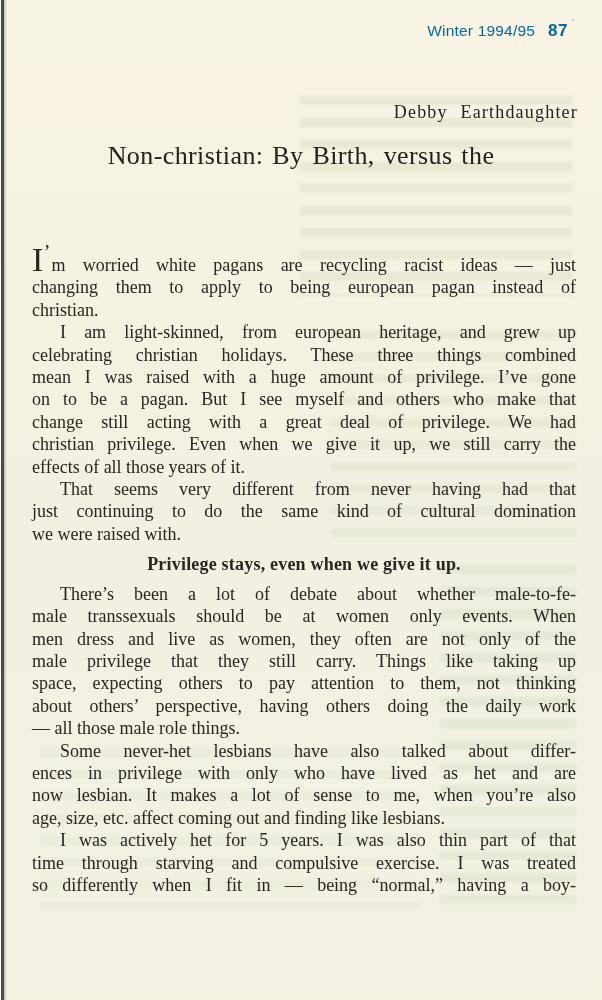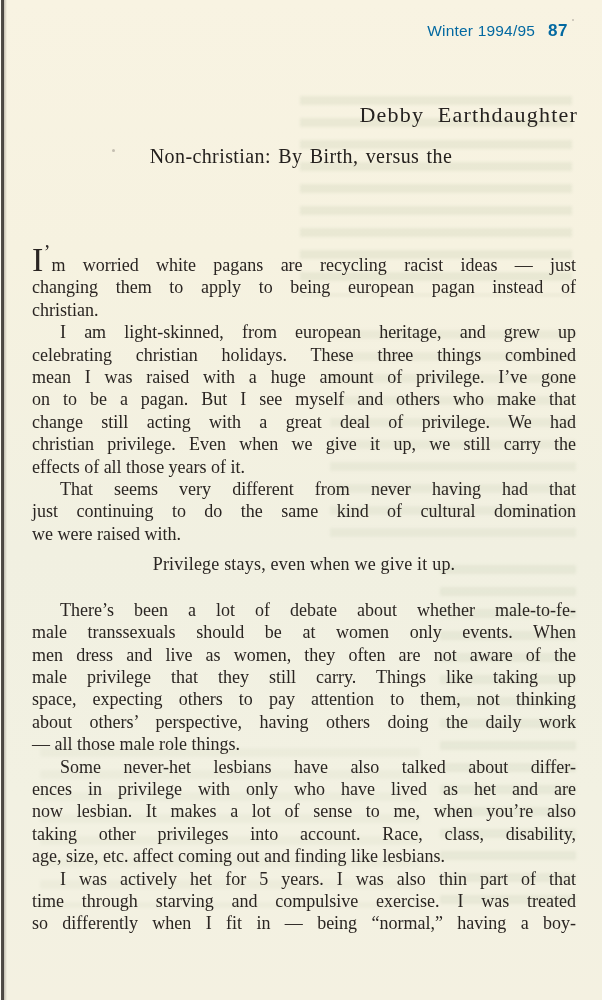--- a/index.html
+++ b/index.html
@@ -17,37 +17,37 @@
     background:repeating-linear-gradient(180deg, rgba(165,180,145,.55) 0 9px, rgba(165,180,145,0) 9px 22px);
   }
   .speck{position:absolute;width:3px;height:3px;border-radius:50%;background:#9a948a;opacity:.55;}
   .page-header{
     position:absolute;top:21px;left:0;right:34px;text-align:right;
     font-family:"Liberation Sans",sans-serif;font-size:15.5px;color:#0369a1;letter-spacing:.2px;
   }
   .page-num{font-weight:bold;font-size:17px;margin-left:13px;letter-spacing:.5px;}
   .byline{
     position:absolute;top:102px;left:0;right:24px;text-align:right;
-    font-size:22px;letter-spacing:1.2px;word-spacing:7px;color:#262220;
+    font-size:18px;letter-spacing:1.2px;word-spacing:7px;color:#262220;
   }
   .title{
     position:absolute;top:140px;left:10px;right:10px;text-align:center;
-    font-size:20px;line-height:32.5px;letter-spacing:.4px;word-spacing:2px;color:#25211e;
+    font-size:26px;line-height:32.5px;letter-spacing:.4px;word-spacing:2px;color:#25211e;
   }
   .article{
     position:absolute;top:241px;left:32px;width:544px;
     font-size:18px;line-height:22.4px;color:#2a2522;
   }
   .para{margin:0;}
   .line{text-align:left;}
   .line.just{text-align:justify;text-align-last:justify;}
   .line.indent{text-indent:28px;}
   .initial{font-size:34px;line-height:0;letter-spacing:.5px;}
   .initial-mark{font-size:20px;vertical-align:12px;margin-right:1px;}
-  .subhead{font-weight:normal;text-align:center;margin:8px 0 23px;letter-spacing:.2px;}
+  .subhead{font-weight:bold;text-align:center;margin:8px 0 7px;letter-spacing:.2px;}
 </style>
 </head>
 <body>
 
 <div class="edge-strip"></div>
 <div class="bleed" style="top:96px;left:300px;width:272px;height:200px;"></div>
 <div class="bleed" style="top:330px;left:330px;width:246px;height:210px;opacity:.22;"></div>
 <div class="bleed" style="top:565px;left:440px;width:136px;height:340px;opacity:.26;"></div>
 <div class="bleed" style="top:748px;left:40px;width:380px;height:160px;opacity:.14;"></div>
 <div class="speck" style="top:149px;left:112px;"></div>
@@ -80,31 +80,30 @@
     </div>
     <div class="para">
       <div class="line just indent">That seems very different from never having had that</div>
       <div class="line just">just continuing to do the same kind of cultural domination</div>
       <div class="line">we were raised with.</div>
     </div>
     <div class="subhead">Privilege stays, even when we give it up.</div>
     <div class="para">
       <div class="line just indent">There’s been a lot of debate about whether male-to-fe-</div>
       <div class="line just">male transsexuals should be at women only events. When</div>
-      <div class="line just">men dress and live as women, they often are not aware of the</div>
+      <div class="line just">men dress and live as women, they often are not only of the</div>
       <div class="line just">male privilege that they still carry. Things like taking up</div>
       <div class="line just">space, expecting others to pay attention to them, not thinking</div>
       <div class="line just">about others’ perspective, having others doing the daily work</div>
       <div class="line">— all those male role things.</div>
     </div>
     <div class="para">
       <div class="line just indent">Some never-het lesbians have also talked about differ-</div>
       <div class="line just">ences in privilege with only who have lived as het and are</div>
       <div class="line just">now lesbian. It makes a lot of sense to me, when you’re also</div>
-      <div class="line just">taking other privileges into account. Race, class, disability,</div>
       <div class="line">age, size, etc. affect coming out and finding like lesbians.</div>
     </div>
     <div class="para">
       <div class="line just indent">I was actively het for 5 years. I was also thin part of that</div>
       <div class="line just">time through starving and compulsive exercise. I was treated</div>
       <div class="line just">so differently when I fit in — being “normal,” having a boy-</div>
     </div>
   </div>
 
 </body></html>

